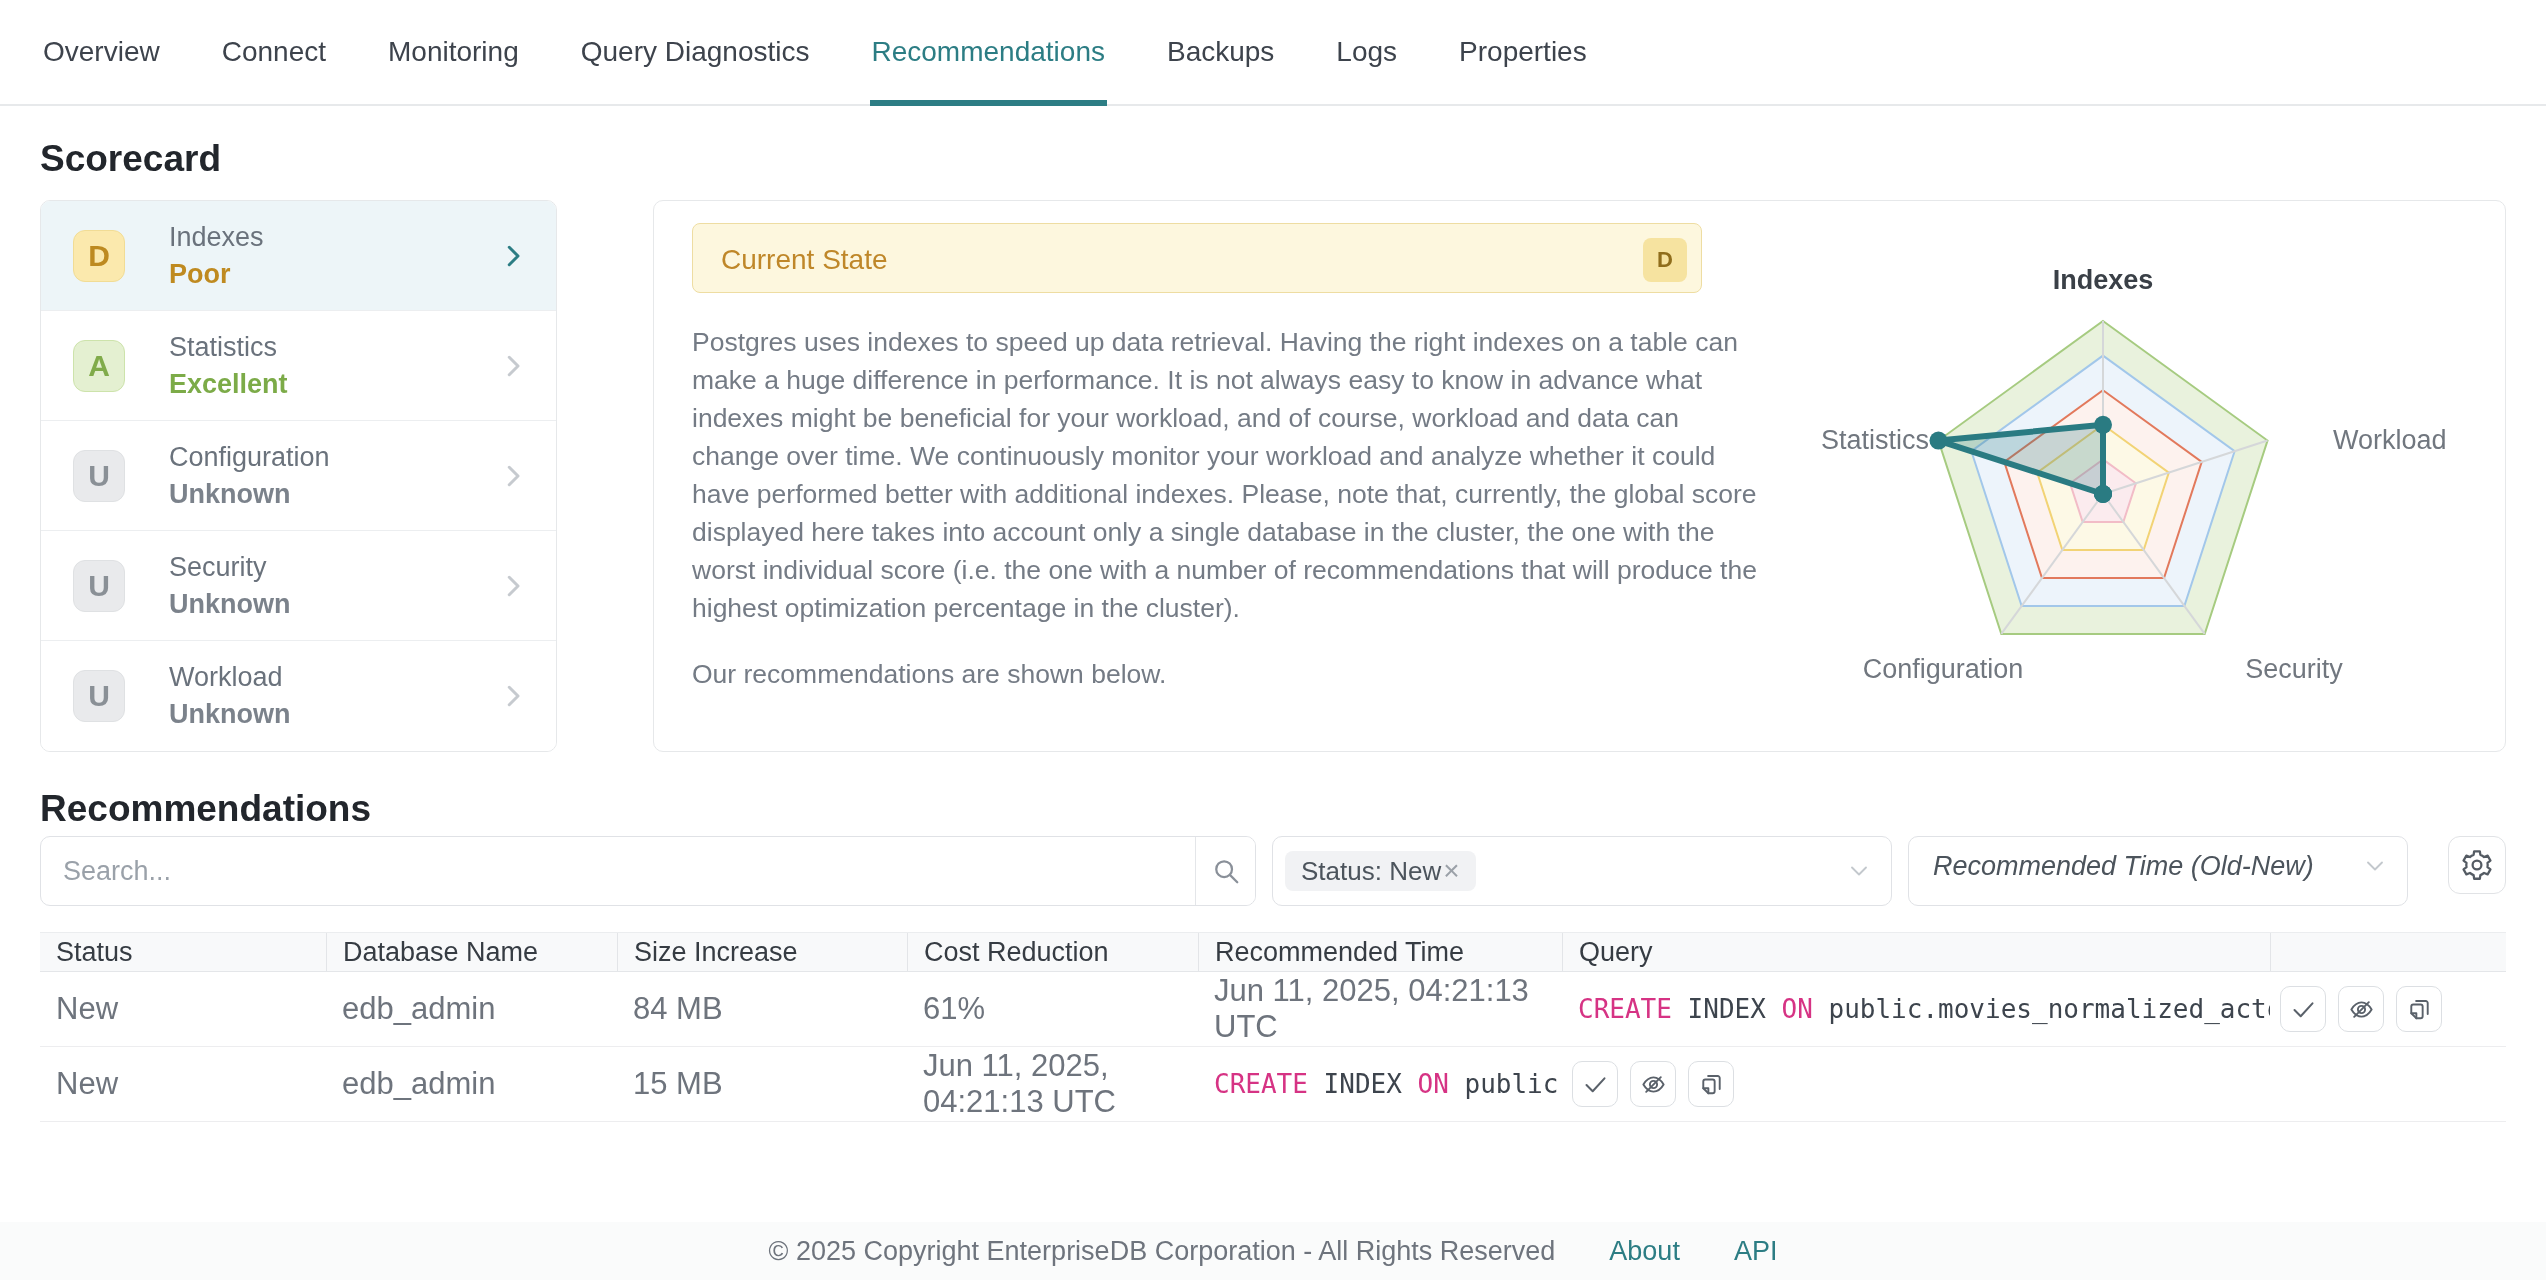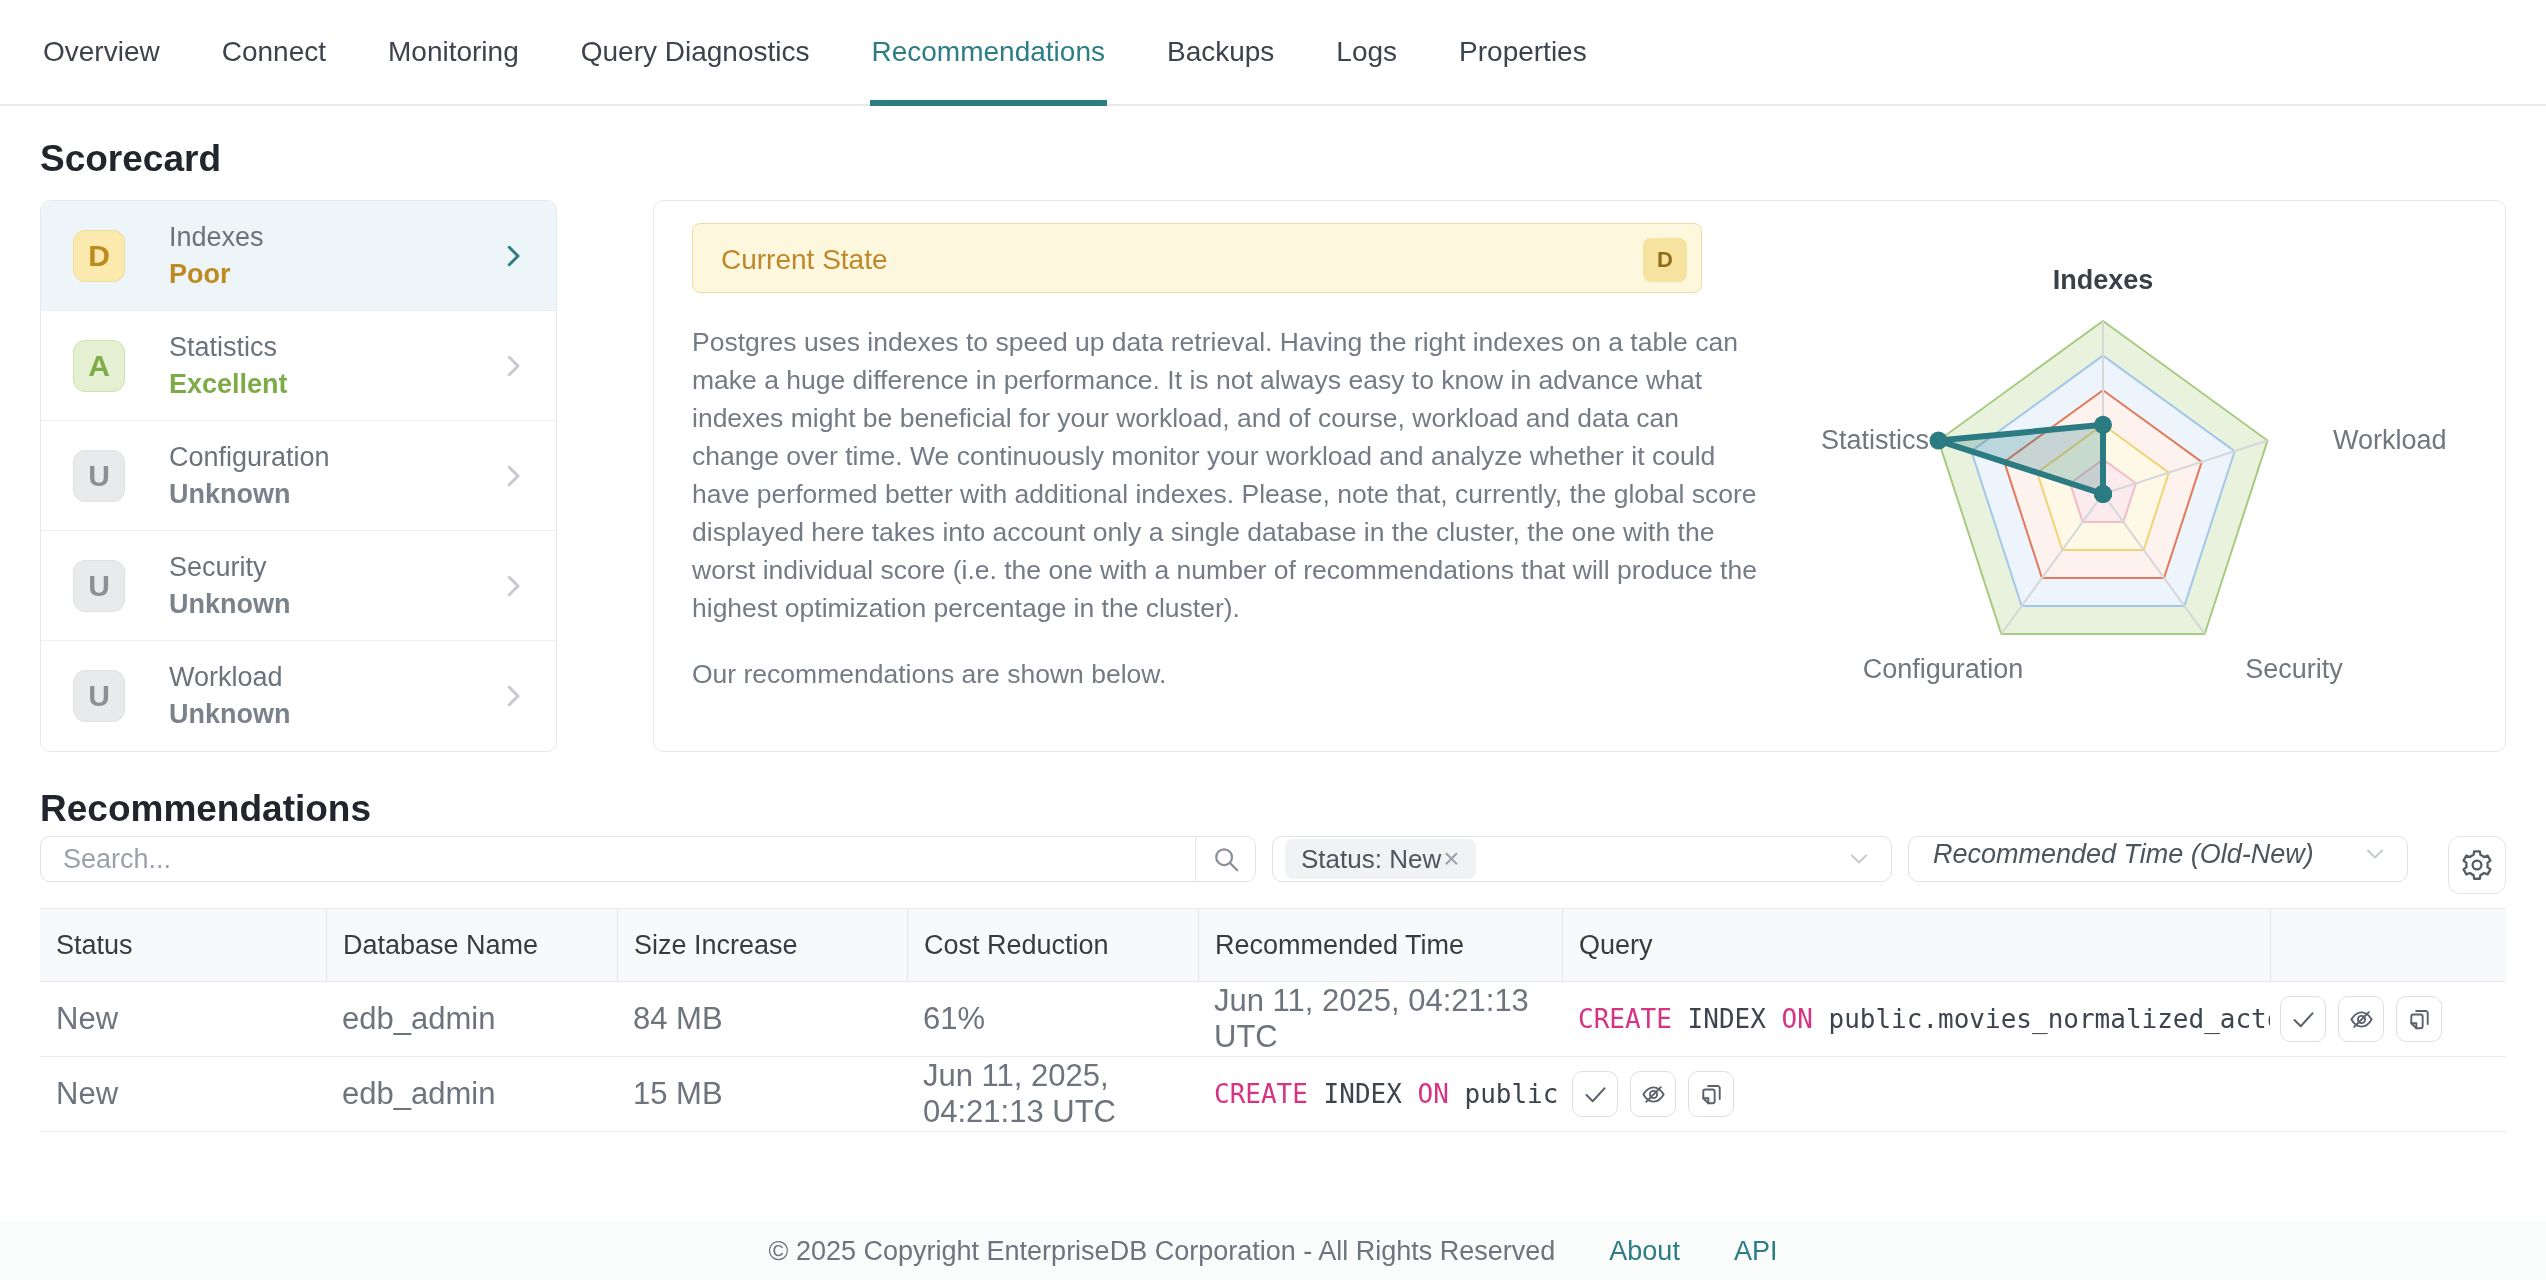--- a/index.html
+++ b/index.html
@@ -51,21 +51,21 @@
     align-items:center; padding:4px 14px 0 28px; }
   .state-banner-title { font-size:28px; color:#bf8729; }
   .state-grade { margin-left:auto; width:44px; height:44px; background:#f6e3a0;
     border-radius:8px; display:flex; align-items:center; justify-content:center;
     font-size:22px; font-weight:700; color:#8f6d1b; }
   .state-paras { position:absolute; left:38px; top:122px; width:1070px; }
   .state-paras p { font-size:26.5px; line-height:38px; color:#747b85; margin-bottom:28px; }
   #radar-box { position:absolute; right:0; top:0; width:740px; height:551px; }
 
   
-  .filter-row { display:flex; align-items:stretch; height:46px; }
+  .filter-row { display:flex; align-items:stretch; height:70px; }
   .searchbox { width:1216px; border:1px solid #e0e2e6; border-radius:10px; display:flex;
     overflow:hidden; background:#fff; flex:none; }
   .searchbox input { flex:1; border:none; outline:none; font-size:27px; padding:0 22px;
     color:#3d434c; font-family:inherit; background:transparent; }
   .searchbox input::placeholder { color:#9aa1a9; }
   .search-btn { width:60px; border-left:1px solid #e4e6e9; display:flex; align-items:center;
     justify-content:center; color:#8a9099; cursor:pointer; background:#fff; }
   .dd { border:1px solid #e0e2e6; border-radius:10px; display:flex; align-items:center;
     background:#fff; cursor:pointer; }
   .dd1 { width:620px; margin-left:16px; padding:0 18px 0 12px; }
@@ -75,21 +75,21 @@
   .chip .x { color:#9ba1a8; font-size:28px; cursor:pointer; }
   .dd-label { font-size:27px; color:#4c545c; }
   .dd-caret { margin-left:auto; color:#c3c8cd; width:28px; height:28px; }
   .gear-btn { margin-left:auto; width:58px; height:58px; border:1px solid #e1e3e6;
     border-radius:12px; display:flex; align-items:center; justify-content:center;
     color:#545b63; cursor:pointer; background:#fff; }
 
   
   .table { margin-top:26px; }
   .trow { display:grid; grid-template-columns:286px 291px 290px 291px 364px 708px auto; }
-  .thead { height:74px; background:#f8f9fa; border-top:1px solid #ebedef;
+  .thead { height:40px; background:#f8f9fa; border-top:1px solid #ebedef;
     border-bottom:1px solid #e4e6e9; }
   .thead .cell { font-size:27px; color:#363c43; display:flex; align-items:center;
     padding-left:16px; }
   .thead .cell + .cell { border-left:1px solid #e3e5e8; }
   .tbody-row { height:75px; border-bottom:1px solid #ededef; }
   .cell { display:flex; align-items:center; padding-left:16px; font-size:31px; color:#6e747d;
     overflow:hidden; }
   .query-cell { font-family:"DejaVu Sans Mono","Liberation Mono",monospace; font-size:26px;
     white-space:nowrap; color:#3d444d; }
   .kw { color:#d63384; }

